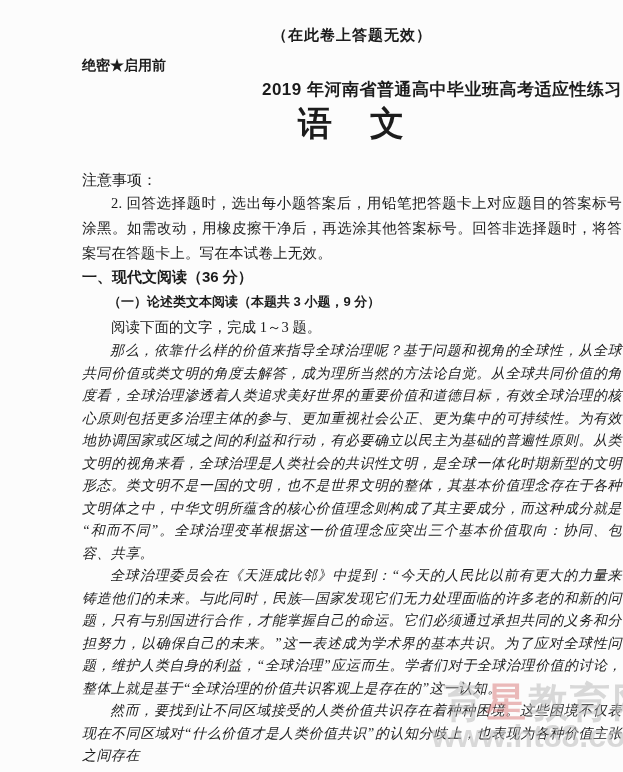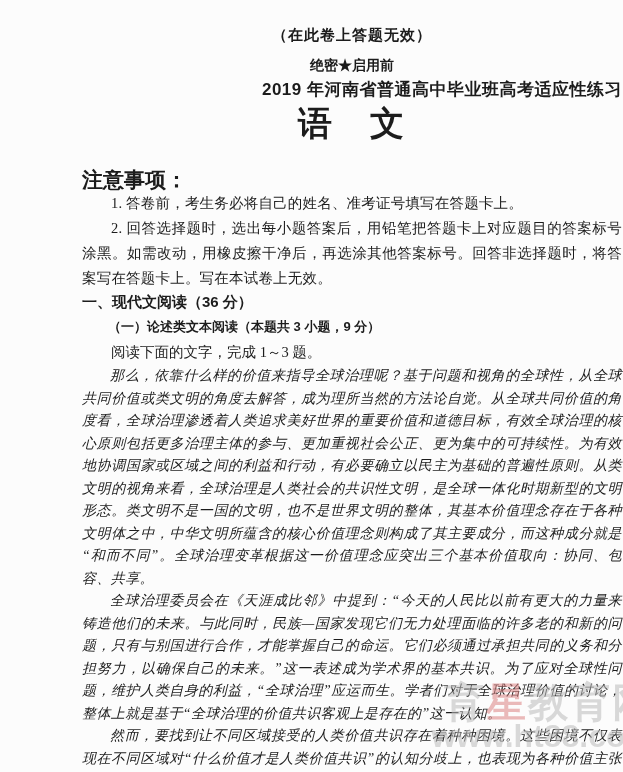--- a/index.html
+++ b/index.html
@@ -23,21 +23,20 @@
     font-weight: bold;
     font-size: 15px;
     margin-top: 6px;
     letter-spacing: 1px;
   }
   .secrecy {
     font-family: "Liberation Sans", sans-serif;
     font-weight: bold;
     font-size: 14px;
     margin-top: 12px;
-    text-align: center;
   }
   .exam-title {
     text-align: right;
     font-family: "Liberation Sans", sans-serif;
     font-weight: bold;
     font-size: 17px;
     margin-top: 3px;
     letter-spacing: 0.5px;
   }
   .subject-title {
@@ -45,22 +44,22 @@
     font-family: Liberation Serif, serif;
     font-weight: bold;
     font-size: 34px;
     line-height: 44px;
     margin-top: 1px;
     letter-spacing: 2px;
   }
   .notes { margin-top: 23px; }
   .notes-heading {
     font-family: "Liberation Sans", sans-serif;
-    font-weight: bold;
-    font-size: 21px;
+    font-weight: normal;
+    font-size: 15px;
     line-height: 22px;
   }
   .note-item {
     font-size: 14.5px;
     line-height: 25px;
     text-indent: 2em;
     text-align: justify;
     letter-spacing: 0.2px;
   }
   .section-heading {
@@ -123,21 +122,20 @@
 <div class="page">
   <div class="content">
 
     <div class="top-notice">（在此卷上答题无效）</div>
     <div class="secrecy">绝密★启用前</div>
     <div class="exam-title">2019 年河南省普通高中毕业班高考适应性练习</div>
     <div class="subject-title">语　文</div>
 
     <div class="notes">
       <div class="notes-heading">注意事项：</div>
-      <div class="note-item">1. 答卷前，考生务必将自己的姓名、准考证号填写在答题卡上。</div>
       <div class="note-item">2. 回答选择题时，选出每小题答案后，用铅笔把答题卡上对应题目的答案标号涂黑。如需改动，用橡皮擦干净后，再选涂其他答案标号。回答非选择题时，将答案写在答题卡上。写在本试卷上无效。</div>
     </div>
 
     <div class="section-heading">一、现代文阅读（36 分）</div>
     <div class="section-subheading">（一）论述类文本阅读（本题共 3 小题，9 分）</div>
     <div class="instruction">阅读下面的文字，完成 1～3 题。</div>
 
     <div class="passage">
       <div class="para">那么，依靠什么样的价值来指导全球治理呢？基于问题和视角的全球性，从全球共同价值或类文明的角度去解答，成为理所当然的方法论自觉。从全球共同价值的角度看，全球治理渗透着人类追求美好世界的重要价值和道德目标，有效全球治理的核心原则包括更多治理主体的参与、更加重视社会公正、更为集中的可持续性。为有效地协调国家或区域之间的利益和行动，有必要确立以民主为基础的普遍性原则。从类文明的视角来看，全球治理是人类社会的共识性文明，是全球一体化时期新型的文明形态。类文明不是一国的文明，也不是世界文明的整体，其基本价值理念存在于各种文明体之中，中华文明所蕴含的核心价值理念则构成了其主要成分，而这种成分就是“和而不同”。全球治理变革根据这一价值理念应突出三个基本价值取向：协同、包容、共享。</div>
       <div class="para">全球治理委员会在《天涯成比邻》中提到：“今天的人民比以前有更大的力量来铸造他们的未来。与此同时，民族—国家发现它们无力处理面临的许多老的和新的问题，只有与别国进行合作，才能掌握自己的命运。它们必须通过承担共同的义务和分担努力，以确保自己的未来。”这一表述成为学术界的基本共识。为了应对全球性问题，维护人类自身的利益，“全球治理”应运而生。学者们对于全球治理价值的讨论，整体上就是基于“全球治理的价值共识客观上是存在的”这一认知。</div>

